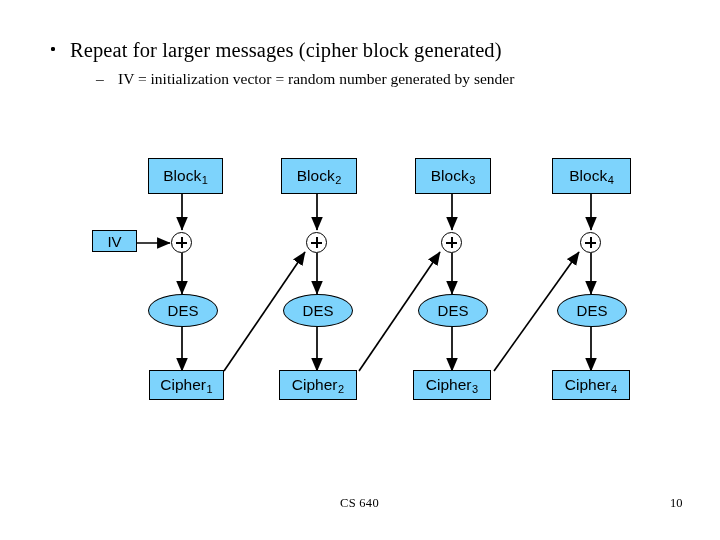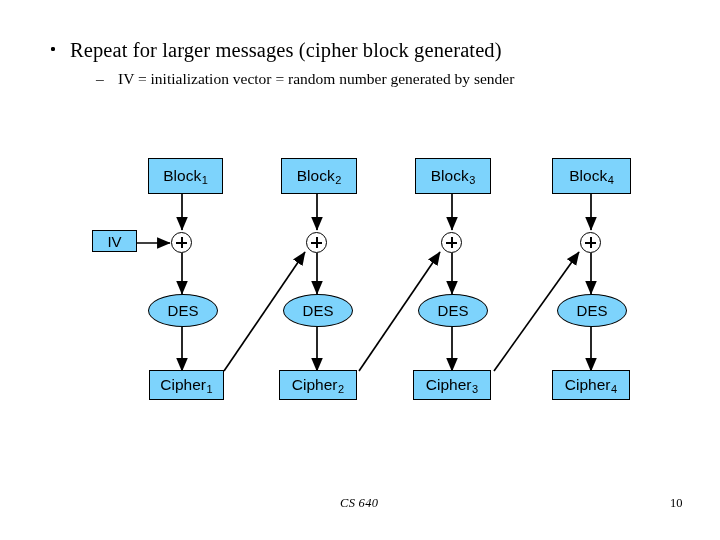--- a/index.html
+++ b/index.html
@@ -124,21 +124,20 @@
   }
 
   
   .footer-course {
     position: absolute;
     left: 340px;
     top: 496px;
     font-family: "Liberation Serif", serif;
     font-size: 12.5px;
     letter-spacing: 0.3px;
-    font-style: italic;
   }
   .footer-page {
     position: absolute;
     left: 646px;
     top: 496px;
     font-family: "Liberation Serif", serif;
     font-size: 12.5px;
     margin-left: 24px;
   }
 

